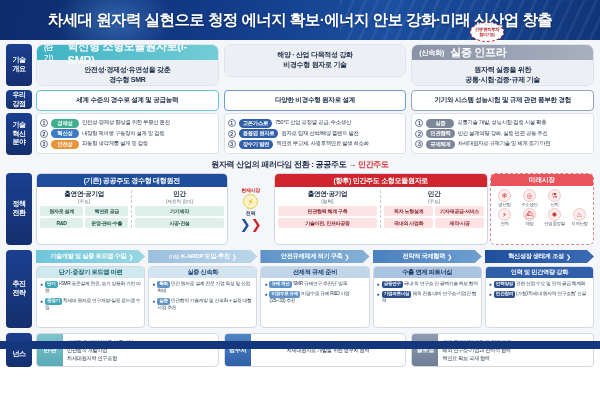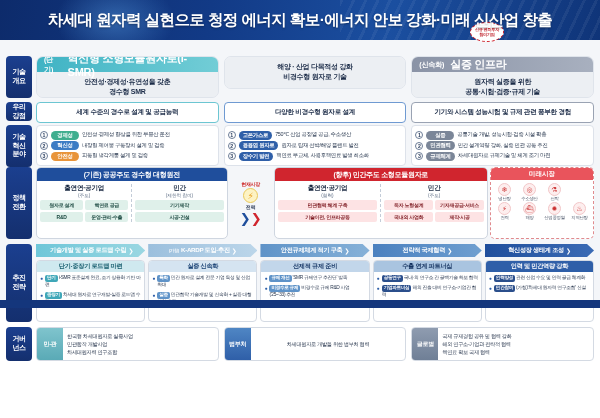--- a/index.html
+++ b/index.html
@@ -2,21 +2,21 @@
 <html><head>
 <meta charset="utf-8">
 <style>
   * { box-sizing: border-box; margin: 0; padding: 0; }
   body {
     width: 600px; height: 418px;
     font-family: "Liberation Sans", "DejaVu Sans", sans-serif;
     background: #ffffff;
     overflow: hidden;
   }
-  .poster { position: relative; width: 600px; height: 308px; background: #f4f6f9; }
+  .poster { position: relative; width: 600px; height: 349px; background: #f4f6f9; }
 
   
   .header {
     height: 40px;
     background: linear-gradient(100deg, #0d2b6b 0%, #123a86 35%, #1b4fa0 65%, #0f3478 100%);
     display: flex; align-items: center; justify-content: center;
     position: relative; overflow: hidden;
   }
   .header::before {
     content: ""; position: absolute; top: -20px; left: 55px; width: 120px; height: 80px;
@@ -216,21 +216,21 @@
 </style>
 </head>
 <body>
 
 <div class="poster">
 
   <div class="header">
     <div class="header-title">차세대 원자력 실현으로 청정 에너지 확보·에너지 안보 강화·미래 신산업 창출</div>
   </div>
 
-  <div class="row" style="margin-top:16px;height:42px;">
+  <div class="row" style="margin-top:4px;height:42px;">
     <div class="sidelabel" style="white-space:pre-line;">기술
 개요</div>
     <div class="cols">
       <div class="col c1">
         <div class="tcard">
           <div class="tcard-head">
             <span class="stage">(단기)</span>
             <span class="name">혁신형 소형모듈원자로(i-SMR)</span>
           </div>
           <div class="tcard-body">
@@ -336,20 +336,23 @@
         <div class="iline">
           <div class="num">3</div>
           <div class="tag gray">규제체계</div>
           <div class="idesc">차세대원자로 규제기술 및 체계 조기 마련</div>
         </div>
       </div>
         </div>
     </div>
   </div>
 
+  <div class="paradigm">
+    <span>원자력 산업의 패러다임 전환 : 공공주도 → </span><span class="hl">민간주도</span>
+  </div>
 
   <div class="row" style="height:72px;">
     <div class="sidelabel" style="white-space:pre-line;">정책
 전환</div>
     <div style="display:flex;flex:1;gap:2px;align-items:stretch;">
 
       <div class="ppanel old" style="flex:1;">
         <div class="ppanel-head">(기존) 공공주도 경수형 대형원전</div>
         <div class="ppanel-body">
           <div class="phalf">

